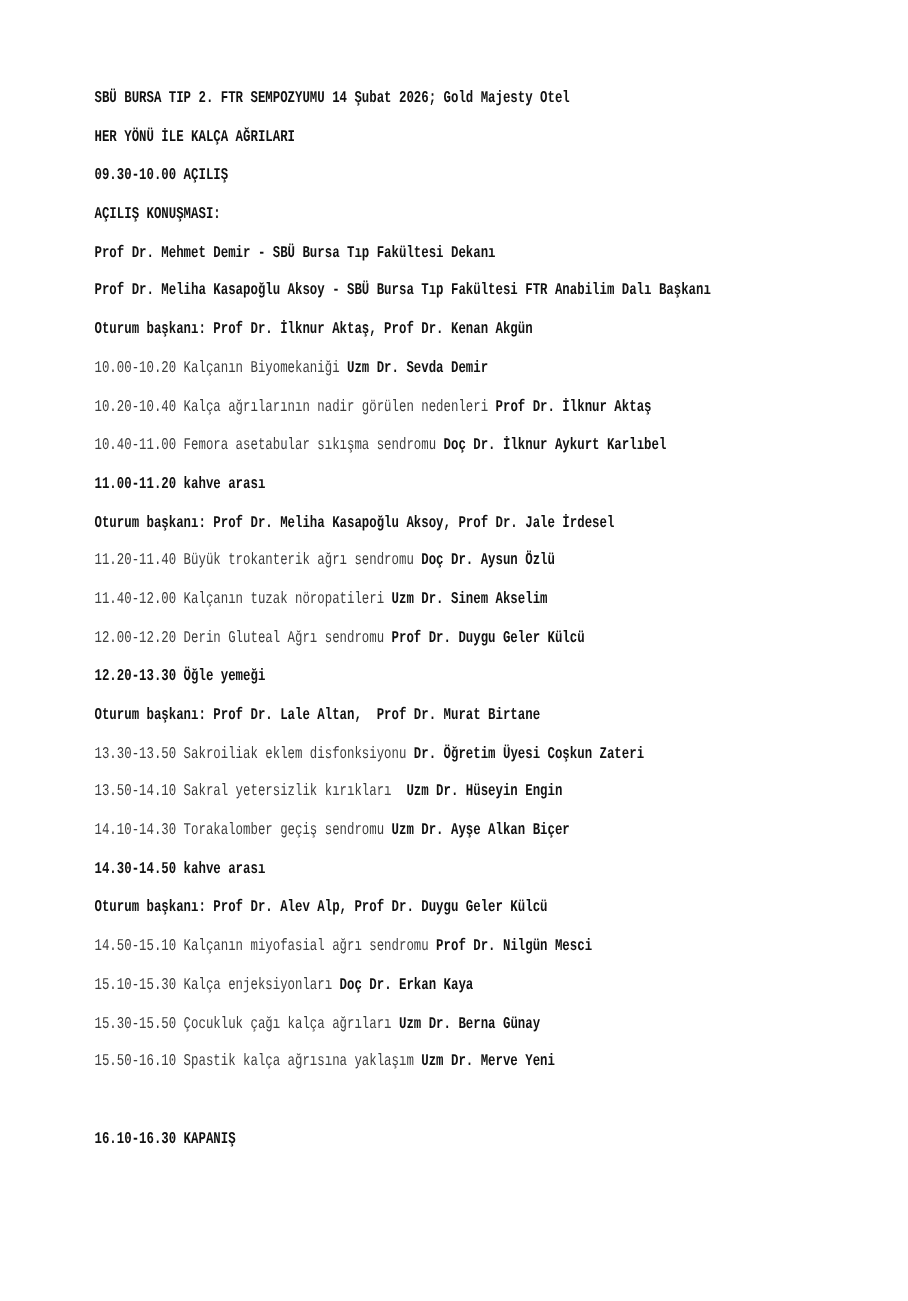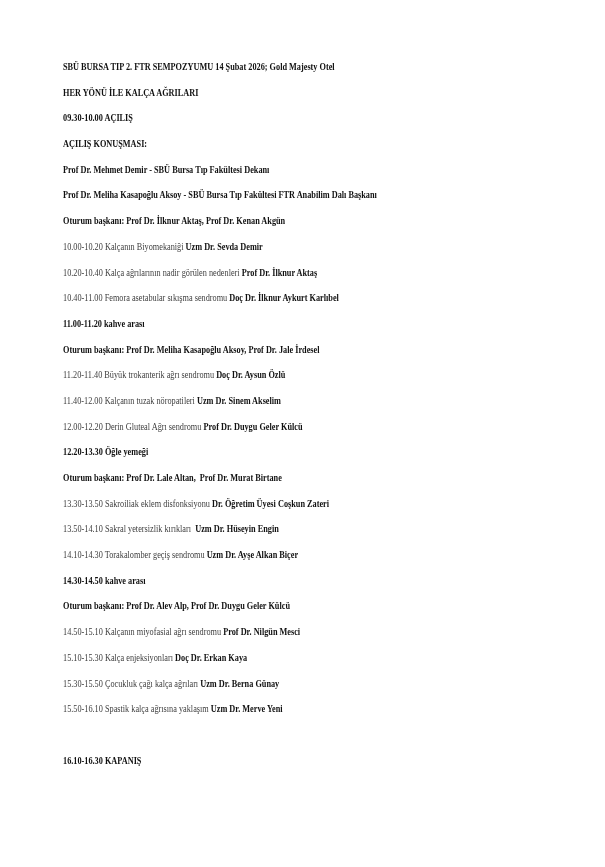--- a/index.html
+++ b/index.html
@@ -6,21 +6,21 @@
     margin: 0;
     padding: 0;
     background: #ffffff;
   }
   .page {
     position: relative;
     width: 605px;
     height: 867px;
     background: var(--page-bg, #ffffff);
     overflow: hidden;
-    font-family: Liberation Serif, serif;
+    font-family: Liberation Mono, monospace;
   }
   .content {
     position: absolute;
     top: 54px;
     left: 63px;
     width: 720px;
     transform: scaleX(0.75);
     transform-origin: 0 0;
     font-size: 11px;
   }

